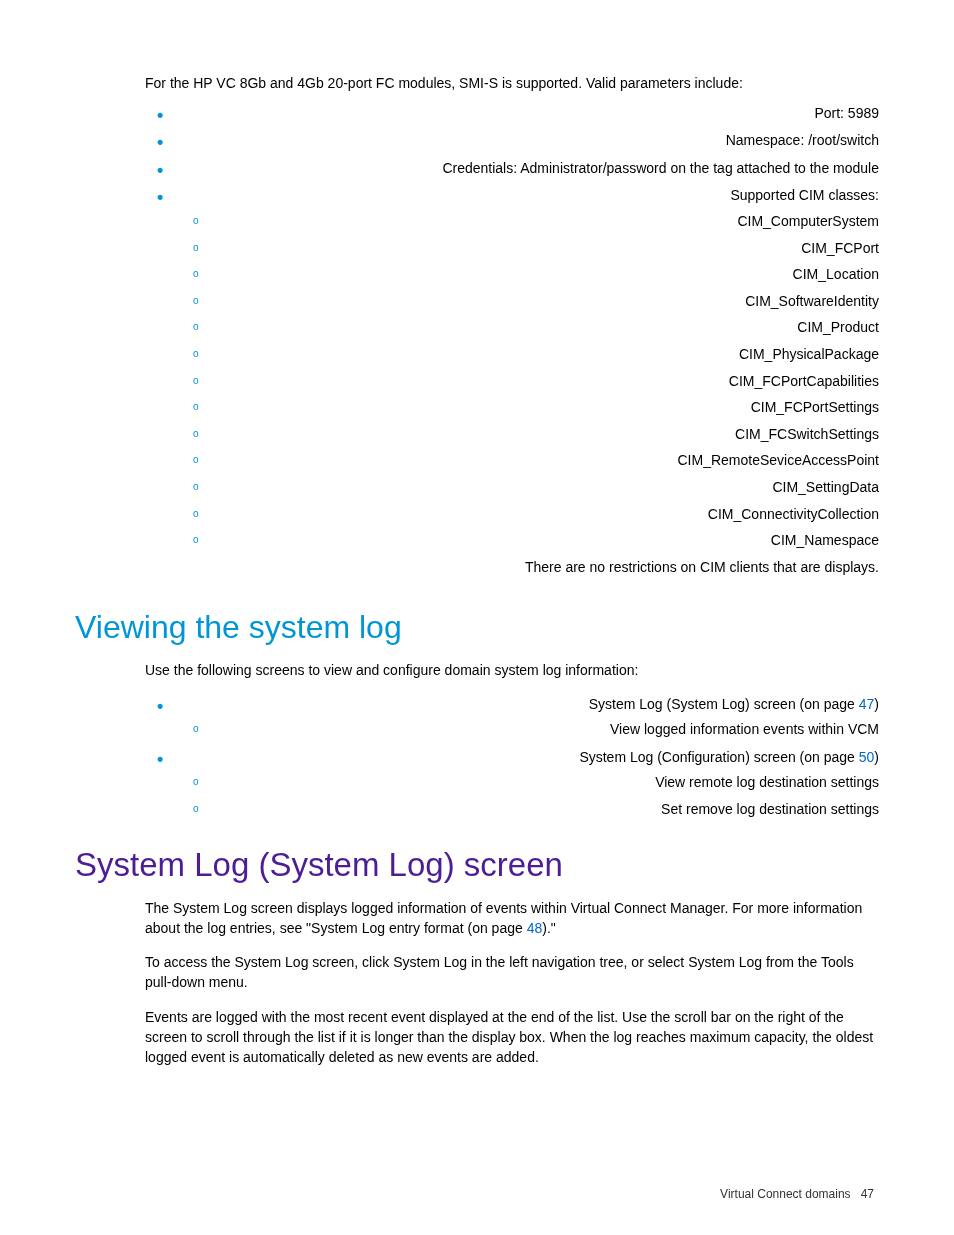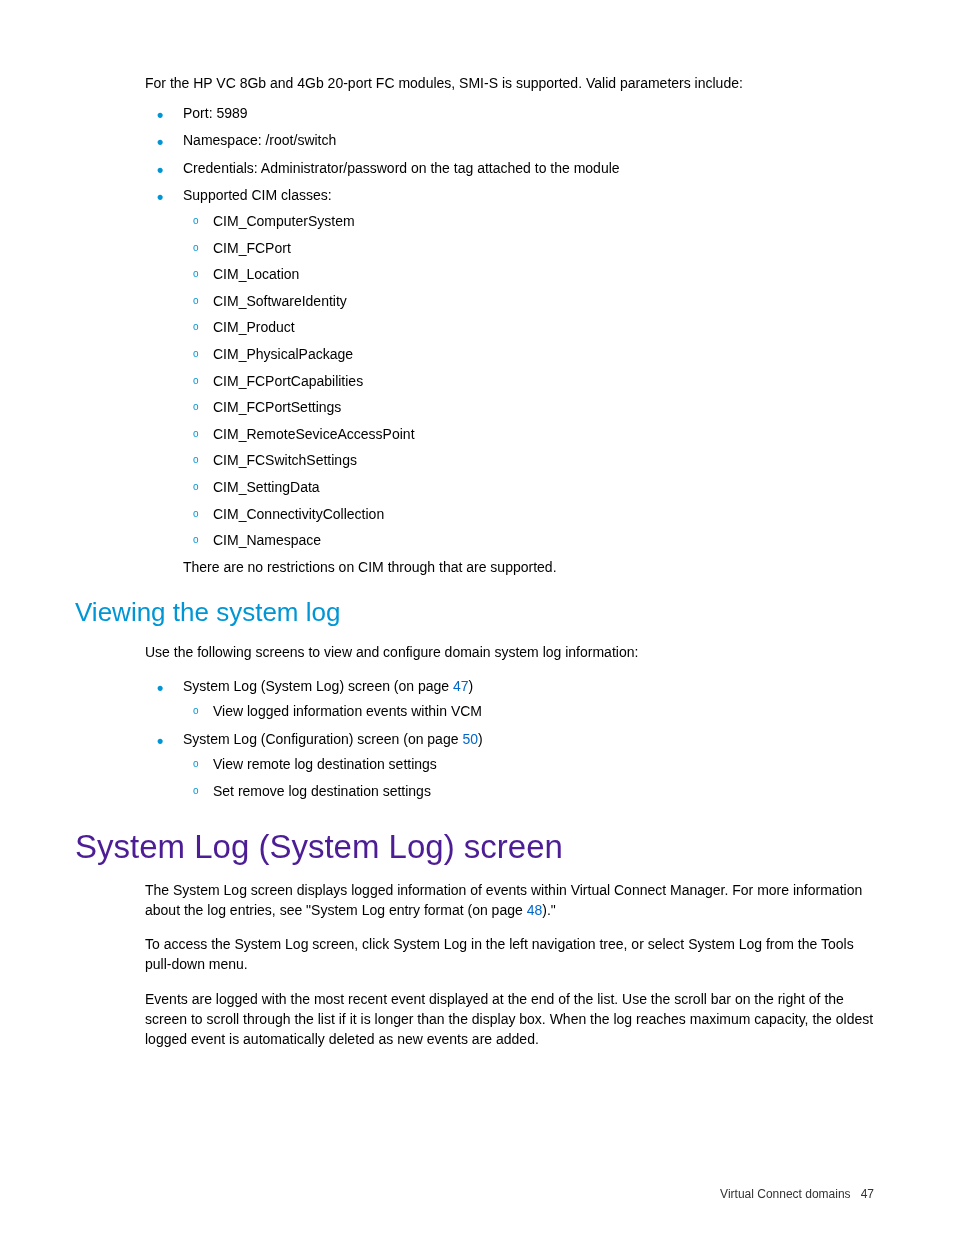--- a/index.html
+++ b/index.html
@@ -25,20 +25,21 @@
   ul.bullet-l1 {
     list-style: none;
     padding-left: 0;
     margin: 0 0 0 70px;
   }
   ul.bullet-l1 > li {
     position: relative;
     padding-left: 38px;
     margin-bottom: 8px;
     line-height: 1.4;
+    text-align: right;
   }
   ul.bullet-l1 > li::before {
     content: "•";
     position: absolute;
     left: 12px;
     top: -1px;
     color: #0096D6;
     font-size: 18px;
     font-weight: bold;
   }
@@ -61,23 +62,23 @@
     color: #0096D6;
     font-size: 10px;
   }
   .sub-note {
     margin-top: 6px;
     margin-left: 0px;
   }
   h1.heading-1 {
     font-family: Arial, Helvetica, sans-serif;
     font-weight: normal;
-    font-size: 26px;
+    font-size: 32px;
     color: #0096D6;
-    margin: 20px 0 12px 0;
+    margin: 32px 0 12px 0;
   }
   h2.heading-2 {
     font-family: Arial, Helvetica, sans-serif;
     font-weight: normal;
     font-size: 33px;
     color: #4c1d95;
     margin: 26px 0 10px 0;
   }
   .body-p {
     margin-left: 70px;
@@ -113,27 +114,27 @@
       <span>Supported CIM classes:</span>
       <ul class="bullet-l2">
         <li>CIM_ComputerSystem</li>
         <li>CIM_FCPort</li>
         <li>CIM_Location</li>
         <li>CIM_SoftwareIdentity</li>
         <li>CIM_Product</li>
         <li>CIM_PhysicalPackage</li>
         <li>CIM_FCPortCapabilities</li>
         <li>CIM_FCPortSettings</li>
+        <li>CIM_FCSwitchSettings</li>
         <li>CIM_RemoteSeviceAccessPoint</li>
-        <li>CIM_FCSwitchSettings</li>
         <li>CIM_SettingData</li>
         <li>CIM_ConnectivityCollection</li>
         <li>CIM_Namespace</li>
       </ul>
-      <div class="sub-note">There are no restrictions on CIM through that are supported.</div>
+      <div class="sub-note">There are no restrictions on CIM clients that are displays.</div>
     </li>
   </ul>
 
   <h1 class="heading-1">Viewing the system log</h1>
 
   <p class="body-p">Use the following screens to view and configure domain system log information:</p>
 
   <ul class="bullet-l1">
     <li>
       <span>System Log (System Log) screen (on page </span><span class="link">47</span><span>)</span>

